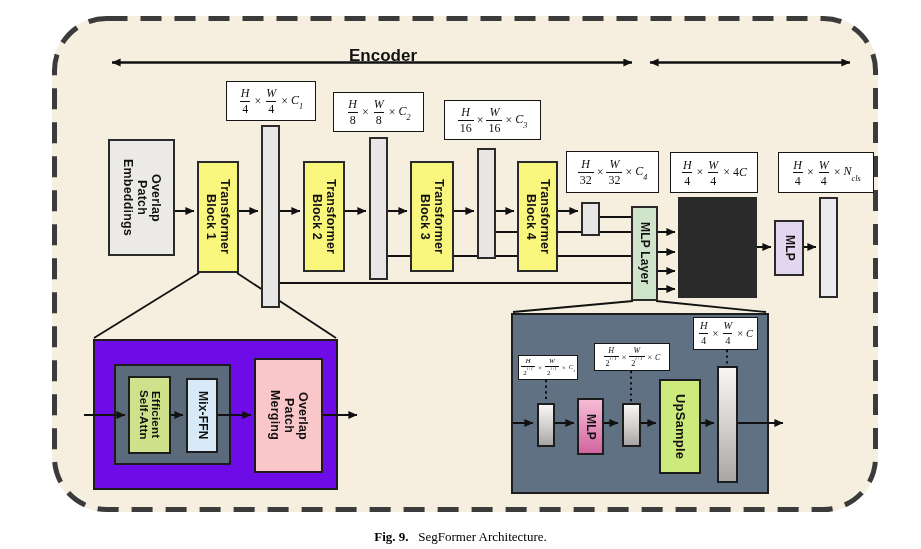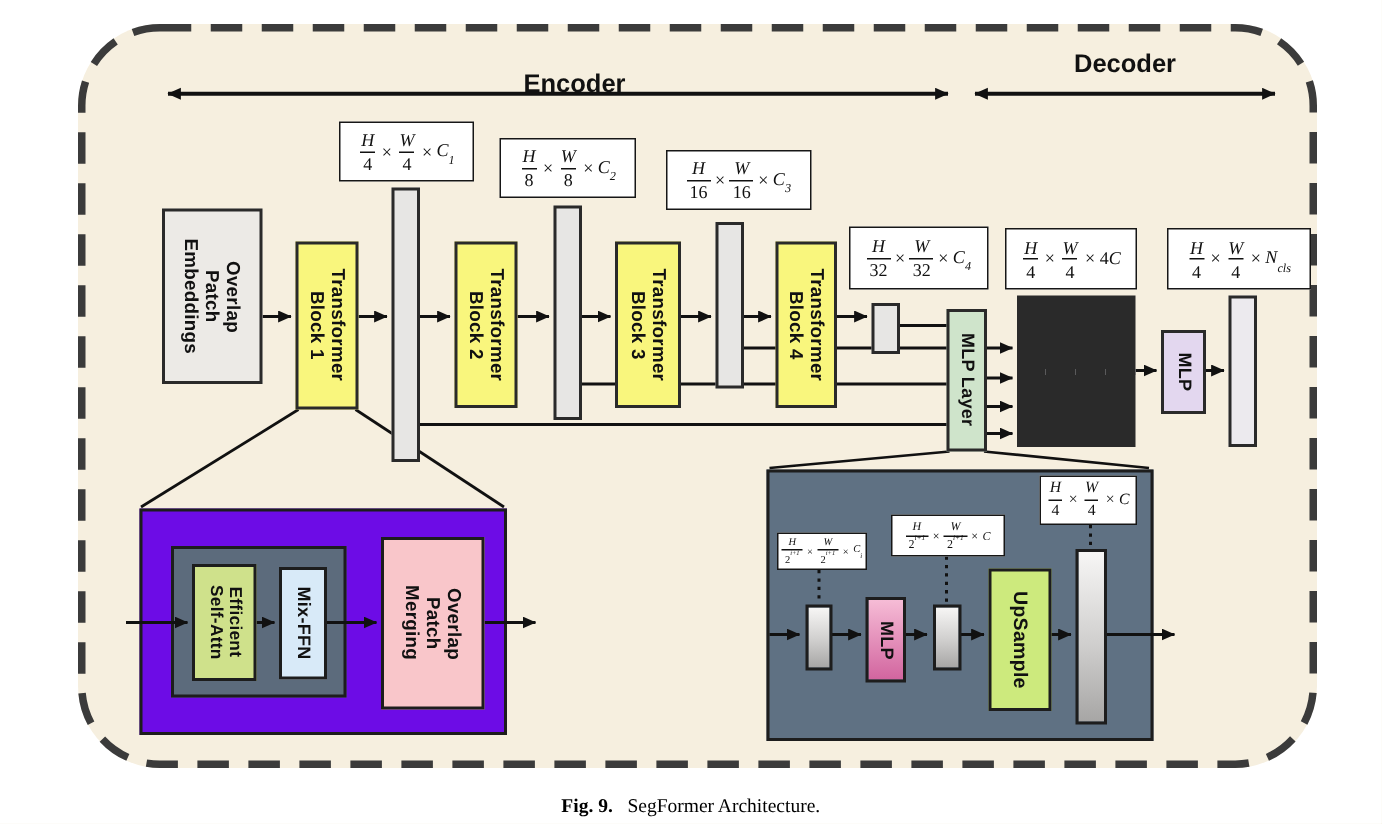--- a/index.html
+++ b/index.html
@@ -114,21 +114,20 @@
     </g>
 
     <g stroke="#111" stroke-width="2" stroke-dasharray="2.2 3.4">
       <line x1="546" y1="380" x2="546" y2="402"></line>
       <line x1="631" y1="371" x2="631" y2="402"></line>
       <line x1="727" y1="350" x2="727" y2="365"></line>
     </g>
   </svg>
 
   <div class="seclabel" style="left:328px;top:46px;width:110px;">Encoder</div>
-  <div class="seclabel" style="left:695px;top:33px;width:110px;">Decoder</div>
 
   <div class="dim" style="left:226px;top:81px;width:90px;height:40px;font-size:12px;">
       <span class="frac">
         <span class="fn">H</span>
         <span class="fd">4</span>
       </span>
       <span class="mul">×</span>
       <span class="frac">
         <span class="fn">W</span>
         <span class="fd">4</span>

